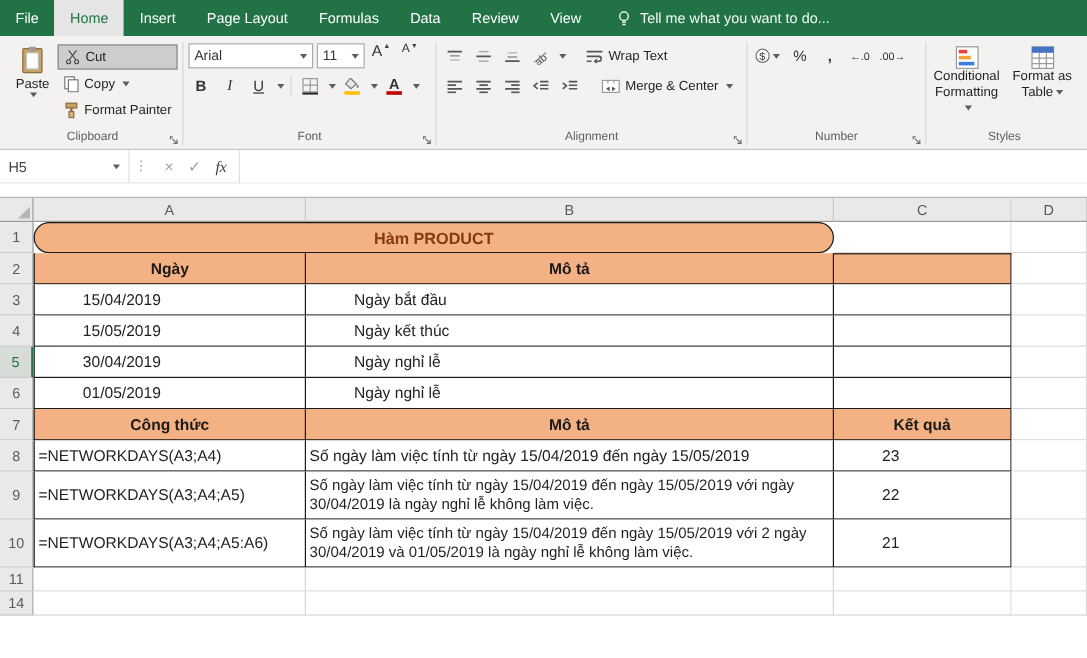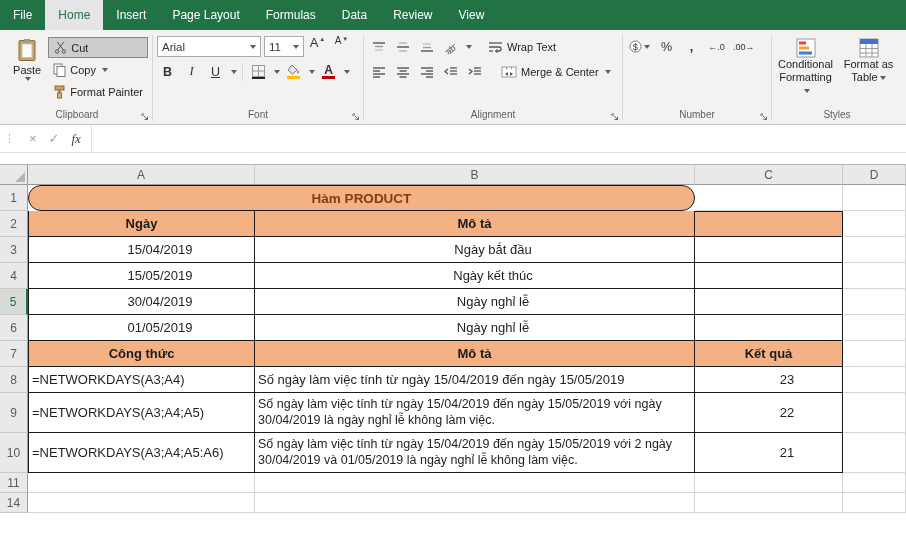--- a/index.html
+++ b/index.html
@@ -63,36 +63,44 @@
   .corner-tri { position:absolute; right:2px; bottom:2px; width:0; height:0; border-left:10px solid transparent; border-bottom:10px solid #B5B5B5; }
   th.rowh { background:#E9E9E9; border-right:1px solid #9B9B9B; border-bottom:1px solid #C9C9C9; color:#5B5B5B; font-size:12px; text-align:center; padding:0; }
   th.rowh.active { background:#D8DCD9; color:#217346; border-right:2px solid #217346; }
   .h20 { height:20px; } .h26 { height:26px; } .h40 { height:40px; }
   td.bb { border-right-color:#1a1a1a; border-bottom-color:#1a1a1a; }
   td.bl { border-left:1px solid #1a1a1a; }
   td.bt { border-top:1px solid #1a1a1a; }
   td.or { background:#F4B183; }
   td.title { font-weight:bold; color:#843C0C; text-align:center; font-size:13.5px;border-radius:13px; }
   td.hd { font-weight:bold; text-align:center; color:#1a1a1a; }
-  td.ctr { text-align:center;padding-left:40px; }
+  td.ctr { text-align:left;padding-left:40px; }
   td.wrapcell { white-space:normal; line-height:1.25; font-size:12.5px; padding:1px 3px; vertical-align:middle; }
   svg { display:block; }
 </style>
 </head>
 <body>
 
 <div class="tabbar">
   <div class="tab">File</div>
   <div class="tab active">Home</div>
   <div class="tab">Insert</div>
   <div class="tab">Page Layout</div>
   <div class="tab">Formulas</div>
   <div class="tab">Data</div>
   <div class="tab">Review</div>
   <div class="tab">View</div>
+  <div class="tellme">
+    <svg width="14" height="15" viewBox="0 0 14 15" fill="none" stroke="#fff" stroke-width="1.1">
+      <circle cx="7" cy="5.5" r="3.6"></circle>
+        <line x1="5.3" y1="10.4" x2="8.7" y2="10.4"></line>
+        <line x1="5.7" y1="12.4" x2="8.3" y2="12.4"></line>
+    </svg>
+    <span>Tell me what you want to do...</span>
+  </div>
 </div>
 
 <div class="ribbon">
 
   <div class="group" style="width:150px">
     <div class="g-content">
       <div class="paste-btn">
         <svg width="22" height="25" viewBox="0 0 22 25">
           <rect x="3" y="2.5" width="16" height="20" rx="1" fill="#C8A165" stroke="#8E6B3E"></rect>
           <rect x="6" y="6" width="10" height="13.5" fill="#fff" stroke="#BFBFBF"></rect>
@@ -374,20 +382,24 @@
         </svg>
         <span>Format as</span>
         <span><span>Table</span><span class="dd"></span></span>
       </div>
     </div>
     <div class="g-label">Styles</div>
   </div>
 </div>
 
 <div class="fbar">
+  <div class="namebox">
+    <span>H5</span>
+    <span class="dd"></span>
+  </div>
   <div class="fdots">⋮</div>
   <div class="fbtns">
     <span class="dim">×</span>
     <span class="dim">✓</span>
     <span class="fx">fx</span>
   </div>
   <div class="finput"></div>
 </div>
 <div class="gapstrip"></div>
 

